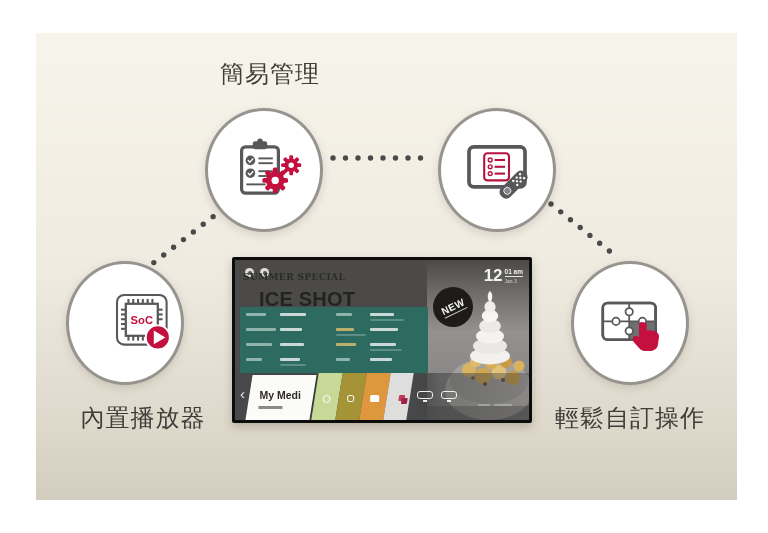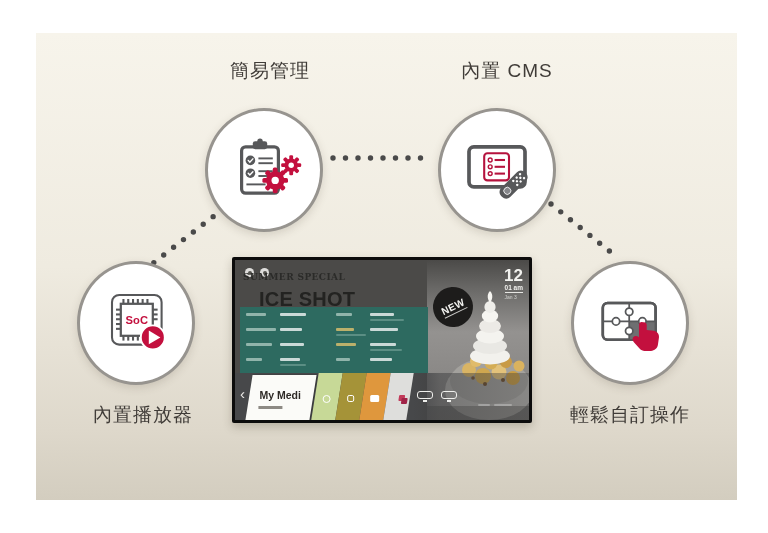--- a/index.html
+++ b/index.html
@@ -1,40 +1,40 @@
 <!DOCTYPE html>
 <html><head>
 <meta charset="utf-8">
 <style>
   html,body{margin:0;padding:0;background:#ffffff;}
   body{font-family:"Liberation Sans","DejaVu Sans",sans-serif;}
   #stage{position:relative;width:768px;height:533px;background:#ffffff;overflow:hidden;}
   #panel{position:absolute;left:36px;top:33px;width:701px;height:467px;
     background:linear-gradient(180deg,#f7f4eb 0%,#efebe0 50%,#ded8cb 85%,#d3cdbf 100%);}
   .feature-label{position:absolute;width:220px;text-align:center;color:#403c38;
-    font-size:19px;letter-spacing:1px;font-weight:400;}
+    font-size:24px;letter-spacing:1px;font-weight:400;}
   .circle{position:absolute;width:118px;height:124px;border-radius:50%;
     background:#ffffff;border:3px solid #97948f;box-sizing:border-box;
     box-shadow:0 3px 8px rgba(90,80,60,.18);display:flex;align-items:center;justify-content:center;}
   .circle svg{display:block;}
   #connectors{position:absolute;left:0;top:0;width:768px;height:533px;pointer-events:none;}
 
   
   #tv{position:absolute;left:232px;top:257px;width:300px;height:166px;background:#0c0c0c;
     border-radius:2px;padding:3px;box-sizing:border-box;box-shadow:0 4px 10px rgba(60,50,30,.25);}
   #screen{position:relative;width:294px;height:160px;background:#4b4a48;overflow:hidden;}
   #photo{position:absolute;left:192px;top:0;width:102px;height:160px;
     background:linear-gradient(180deg,#4b4a48 0px,#6f6e6c 34px,#949290 72px,#807e7c 160px);}
   .hdr-dot{position:absolute;top:8px;width:9px;height:9px;border-radius:50%;background:#dedddb;}
   .hdr-dot i{position:absolute;left:2.5px;top:2.5px;width:4px;height:4px;border-radius:50%;background:#55544f;display:block;}
   #headline-small{position:absolute;left:8px;top:12px;font-family:"DejaVu Serif","Liberation Serif",serif;
     font-size:9px;font-weight:700;color:#2b2b29;letter-spacing:.4px;text-align:center;}
   #headline-large{position:absolute;left:7px;top:29px;font-family:Liberation Sans, sans-serif;
     font-size:20px;font-weight:800;color:#232321;letter-spacing:.2px;line-height:1;margin-left:17px;}
-  #clock{position:absolute;right:6px;top:7px;display:flex;align-items:flex-end;color:#f2f2ef;flex-direction:column;}
+  #clock{position:absolute;right:6px;top:7px;display:flex;align-items:flex-end;color:#f2f2ef;}
   #clock .hour{font-size:17px;font-weight:700;line-height:1;}
   #clock .right{margin-left:2px;display:flex;flex-direction:column;align-items:flex-start;}
   #clock .mm{font-size:6.5px;font-weight:700;border-bottom:1px solid #e6e6e3;padding-bottom:1px;}
   #clock .date{font-size:5px;color:#d3d3d0;margin-top:1px;}
   #menuboard{position:absolute;left:5px;top:47px;width:188px;height:66px;background:#2d6a60;}
   .mrow{position:absolute;left:0;width:100%;height:10px;}
   .mbar{position:absolute;height:3px;border-radius:1px;background:rgba(225,240,233,.55);}
   .mbar.w{background:rgba(255,255,255,.75);}
   .mbar.y{background:rgba(222,194,110,.8);}
   .mbar.f{background:rgba(200,225,215,.3);height:2px;}
@@ -73,21 +73,20 @@
 <div id="stage">
   <div id="panel"></div>
 
   <svg id="connectors" viewBox="0 0 768 533">
     <line x1="333" y1="158" x2="433" y2="158" stroke="#4a4a4a" stroke-width="5.4" stroke-linecap="round" stroke-dasharray="0 12.5"></line>
     <line x1="223" y1="209" x2="152" y2="264" stroke="#4a4a4a" stroke-width="5.4" stroke-linecap="round" stroke-dasharray="0 12.5"></line>
     <line x1="551" y1="204" x2="618" y2="258" stroke="#4a4a4a" stroke-width="5.4" stroke-linecap="round" stroke-dasharray="0 12.5"></line>
   </svg>
 
   <div class="feature-label" style="left:160px;top:58px;">簡易管理</div>
-  <div class="feature-label" style="left:397px;top:58px;">內置 CMS</div>
   <div class="feature-label" style="left:520px;top:402px;">輕鬆自訂操作</div>
   <div class="feature-label" style="left:33px;top:402px;">內置播放器</div>
 
   <div class="circle" style="left:205px;top:108px;">
     <svg width="80" height="74" viewBox="0 0 100 90">
       <rect x="22" y="16" width="46" height="58" rx="5" fill="#ffffff" stroke="#57585a" stroke-width="4"></rect>
       <rect x="36" y="9" width="18" height="10" rx="3" fill="#57585a"></rect>
       <circle cx="45" cy="9" r="3.4" fill="#57585a"></circle>
       <circle cx="33" cy="33" r="6" fill="#57585a"></circle>
       <path d="M30.3,33 l2,2.3 l3.8,-4.2" stroke="#ffffff" stroke-width="1.8" fill="none" stroke-linecap="round"></path>
@@ -155,21 +154,21 @@
             <circle cx="73.5" cy="54" r="1.5"></circle>
             <circle cx="70" cy="57" r="1.5"></circle>
           <circle cx="66.5" cy="60" r="1.5"></circle>
             <circle cx="73.5" cy="60" r="1.5"></circle>
         </g>
         <circle cx="70" cy="74" r="4.4" fill="#85868a" stroke="#ffffff" stroke-width="1"></circle>
       </g>
     </svg>
   </div>
 
-  <div class="circle" style="left:77px;top:261px;">
+  <div class="circle" style="left:66px;top:261px;justify-content:flex-end;">
     <svg width="80" height="76" viewBox="0 0 100 90">
       <rect x="20" y="10" width="62" height="62" rx="9" fill="none" stroke="#57585a" stroke-width="2.6"></rect>
       <g fill="#57585a">
         <rect x="33" y="15" width="2.6" height="7"></rect>
           <rect x="39" y="15" width="2.6" height="7"></rect>
           <rect x="45" y="15" width="2.6" height="7"></rect>
           <rect x="51" y="15" width="2.6" height="7"></rect>
           <rect x="57" y="15" width="2.6" height="7"></rect>
           <rect x="63" y="15" width="2.6" height="7"></rect>
         <rect x="33" y="60" width="2.6" height="7"></rect>

